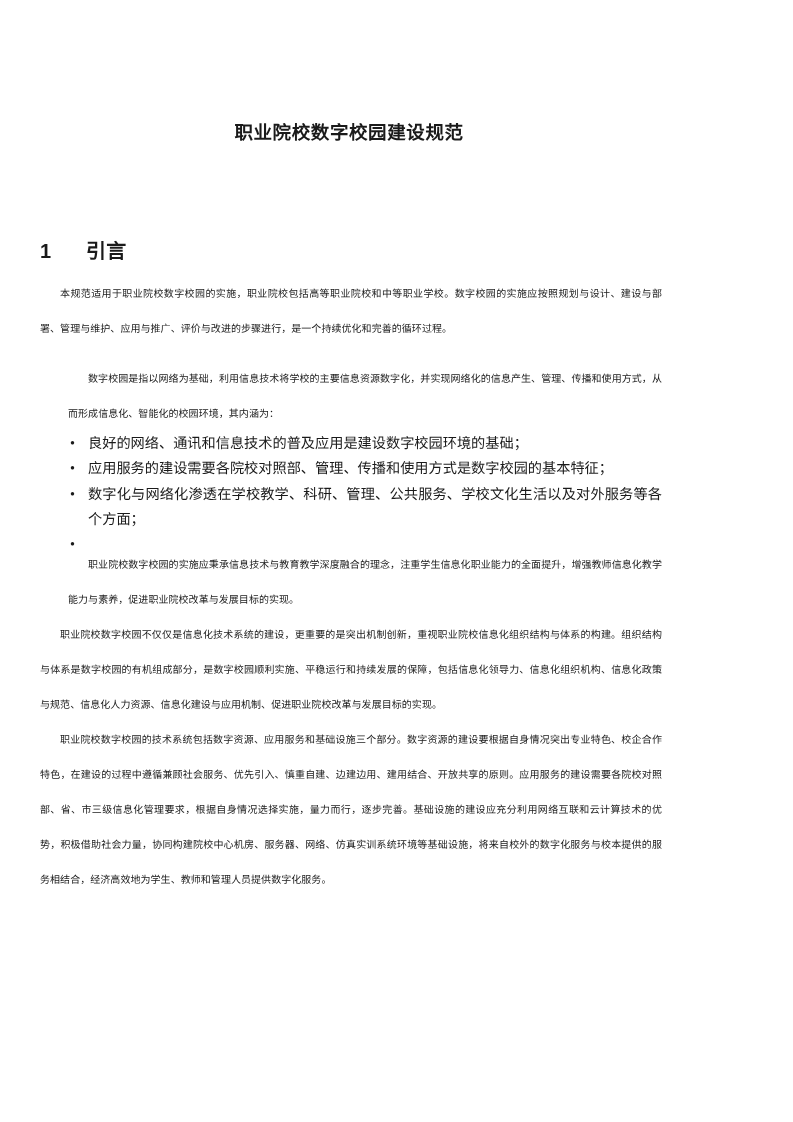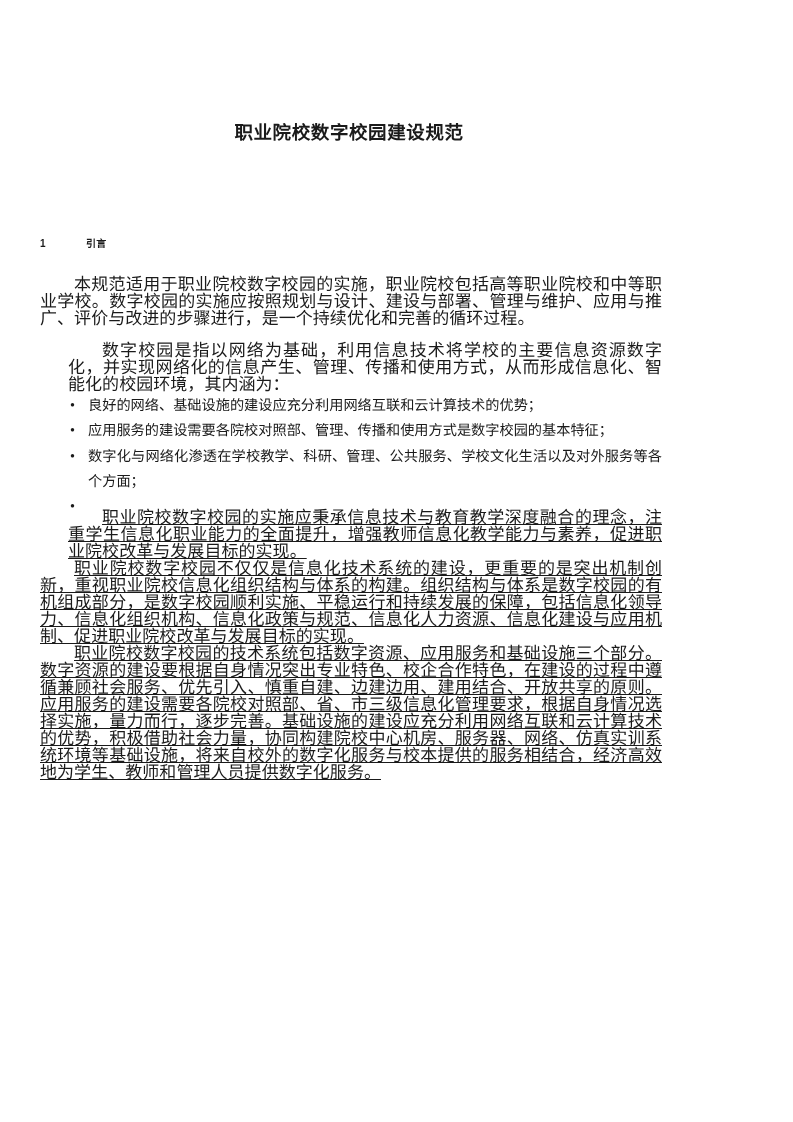--- a/index.html
+++ b/index.html
@@ -34,40 +34,40 @@
     left: 0;
     top: 120px;
     width: 618px;
     font-family: "Liberation Sans", "DejaVu Sans", sans-serif;
   }
   .section-heading {
     position: absolute;
     left: 0;
     top: 237px;
     width: 618px;
-    font-size: 10px;
+    font-size: 20px;
     font-weight: bold;
     font-family: "Liberation Sans", "DejaVu Sans", sans-serif;
     letter-spacing: 0.3px;
     line-height: 1.4;
   }
   .section-heading .num {
     display: inline-block;
     width: 46px;
   }
   .body-block {
     position: absolute;
     left: 0;
     top: 276px;
     width: 622px;
   }
   p.para {
     margin: 0;
-    font-size: 17px;
-    line-height: 17px;
+    font-size: 10px;
+    line-height: 35px;
     text-align: justify;
     text-justify: inter-ideograph;
     text-indent: 2em;
     letter-spacing: 0.05px;
     word-break: break-all;
   }
   p.para.gap {
     margin-top: 15px;
     padding-left: 28px;
   }
@@ -88,21 +88,20 @@
   }
   ul.bullets li .dot {
     position: absolute;
     left: 30px;
     top: 0;
     font-size: 14.2px;
     line-height: 25.3px;
   }
   .tail-block {
     margin-top: 0;
-    text-decoration: underline;
   }
 </style>
 </head>
 <body>
 
 <div class="page">
 
   <h1 class="doc-title">职业院校数字校园建设规范</h1>
 
   <div class="section-heading">
@@ -111,21 +110,21 @@
 
   <div class="body-block">
 
     <p class="para">本规范适用于职业院校数字校园的实施，职业院校包括高等职业院校和中等职业学校。数字校园的实施应按照规划与设计、建设与部署、管理与维护、应用与推广、评价与改进的步骤进行，是一个持续优化和完善的循环过程。</p>
 
     <p class="para gap">数字校园是指以网络为基础，利用信息技术将学校的主要信息资源数字化，并实现网络化的信息产生、管理、传播和使用方式，从而形成信息化、智能化的校园环境，其内涵为：</p>
 
     <ul class="bullets">
       <li>
         <span class="dot">•</span>
-        <span>良好的网络、基础设施的建设应充分利用网络互联和云计算技术的优势；</span>
+        <span>良好的网络、通讯和信息技术的普及应用是建设数字校园环境的基础；</span>
       </li>
       <li>
         <span class="dot">•</span>
         <span>应用服务的建设需要各院校对照部、管理、传播和使用方式是数字校园的基本特征；</span>
       </li>
       <li>
         <span class="dot">•</span>
         <span>数字化与网络化渗透在学校教学、科研、管理、公共服务、学校文化生活以及对外服务等各个方面；</span>
       </li>
       <li>

